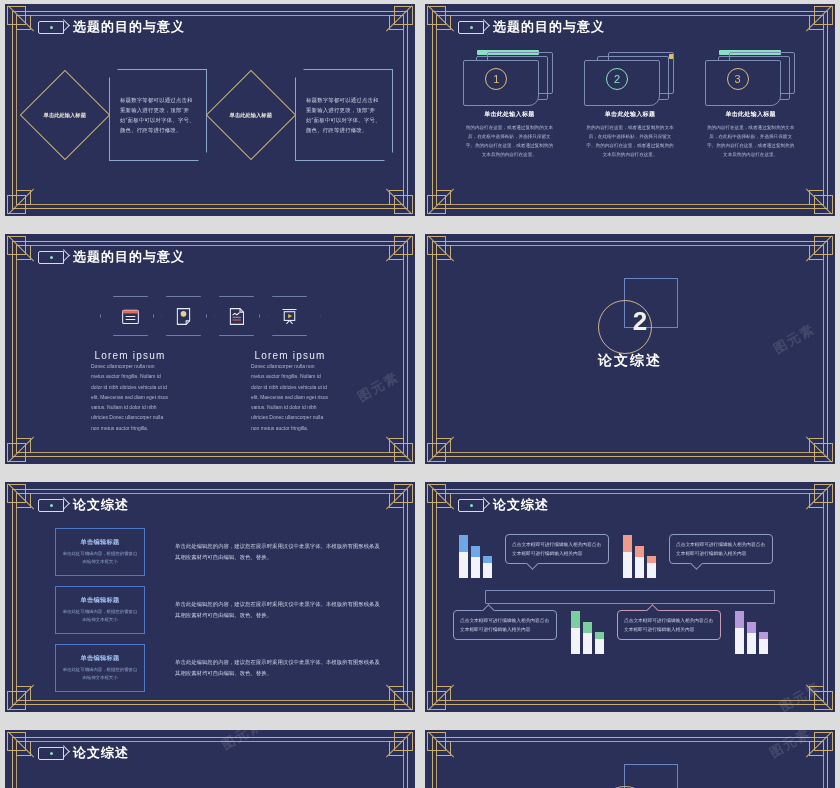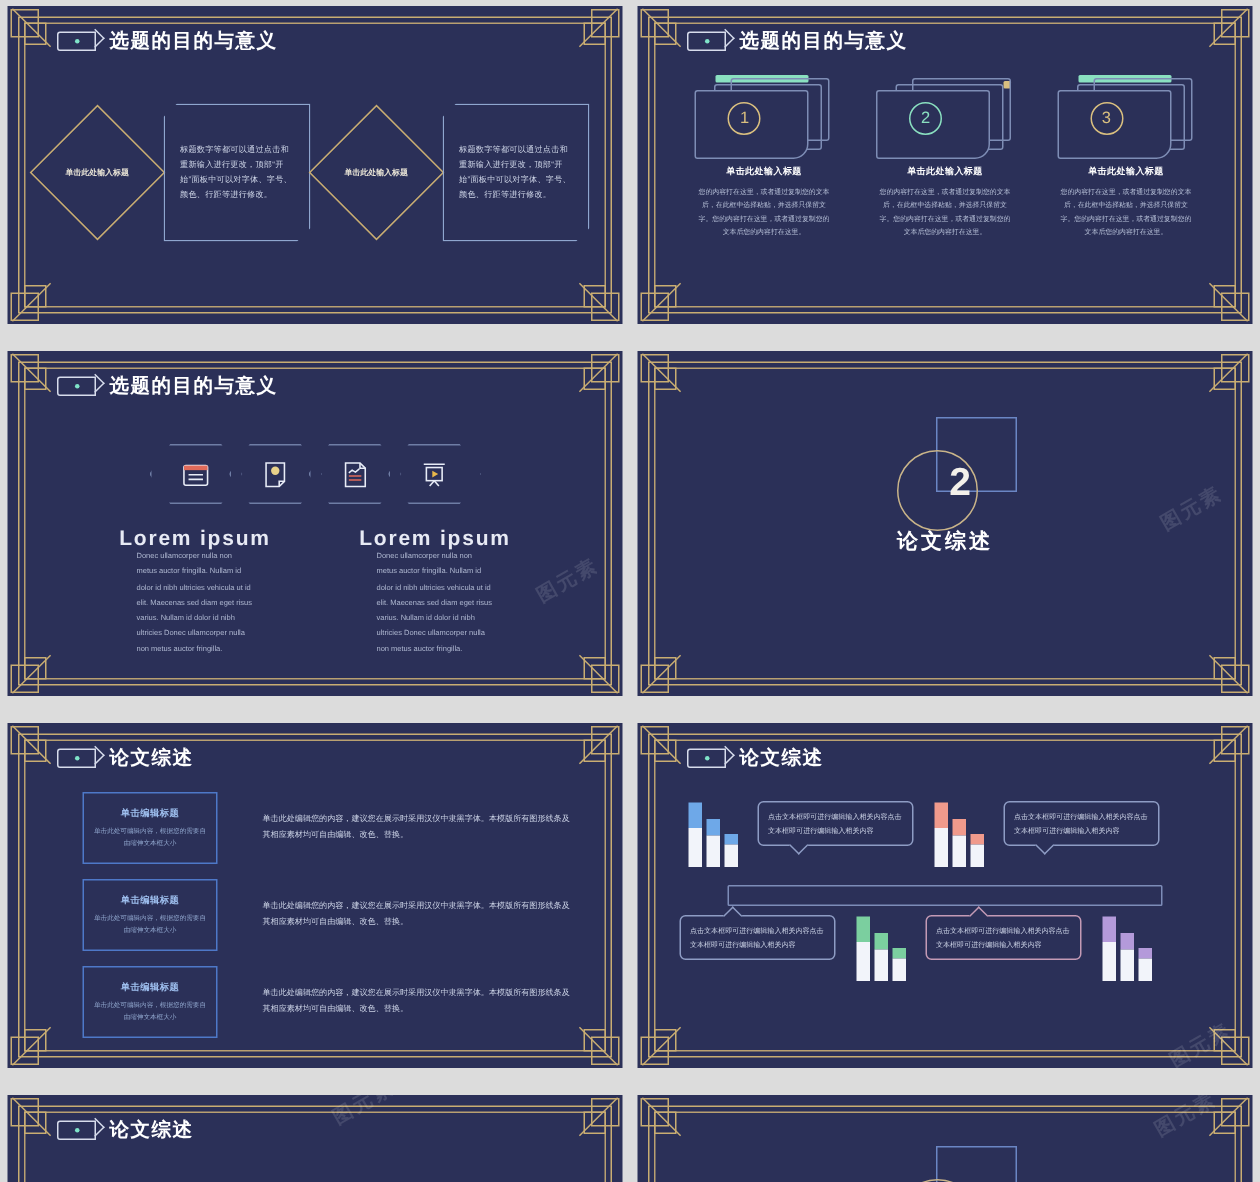--- a/index.html
+++ b/index.html
@@ -100,21 +100,21 @@
   .s3-icons{position:absolute;left:0;right:0;top:62px;display:flex;justify-content:center;align-items:center;}
   .hexbox{
     width:60px;height:38px;border:1px solid #6f7da5;
     clip-path:polygon(14px 0,calc(100% - 14px) 0,100% 50%,calc(100% - 14px) 100%,14px 100%,0 50%);
     display:flex;align-items:center;justify-content:center;margin-left:-9px;
   }
   .hexbox:first-child{margin-left:0;}
   .ico{width:21px;height:21px;position:relative;}
   .s3-cols{position:absolute;left:74px;right:74px;top:116px;display:flex;gap:58px;}
   .s3-col{flex:1;text-align:center;}
-  .lor-h{color:#e7eaf4;font-size:14px;letter-spacing:1.2px;margin-bottom:0;font-weight:bold;}
+  .lor-h{color:#e7eaf4;font-size:10px;letter-spacing:1.2px;margin-bottom:0;}
   .lor-p{color:#aeb7d0;font-size:5px;line-height:2.05;margin:0 auto;width:78px;text-align:left;}
 
   
   .sec-wrap{position:absolute;left:0;right:0;top:44px;display:flex;flex-direction:column;align-items:center;}
   .sec-mark{position:relative;width:120px;height:76px;}
   .sec-sq{position:absolute;left:54px;top:0;width:52px;height:48px;border:1px solid #6b86c4;}
   .sec-ci{position:absolute;left:28px;top:22px;width:52px;height:52px;border-radius:50%;border:1px solid #c9b489;}
   .sec-num{position:absolute;left:50px;top:28px;width:40px;text-align:center;color:#f3f0ea;font-size:26px;font-weight:bold;}
   .sec-title{color:#ffffff;font-size:14px;font-weight:bold;letter-spacing:2px;margin-top:-2px;}
 

